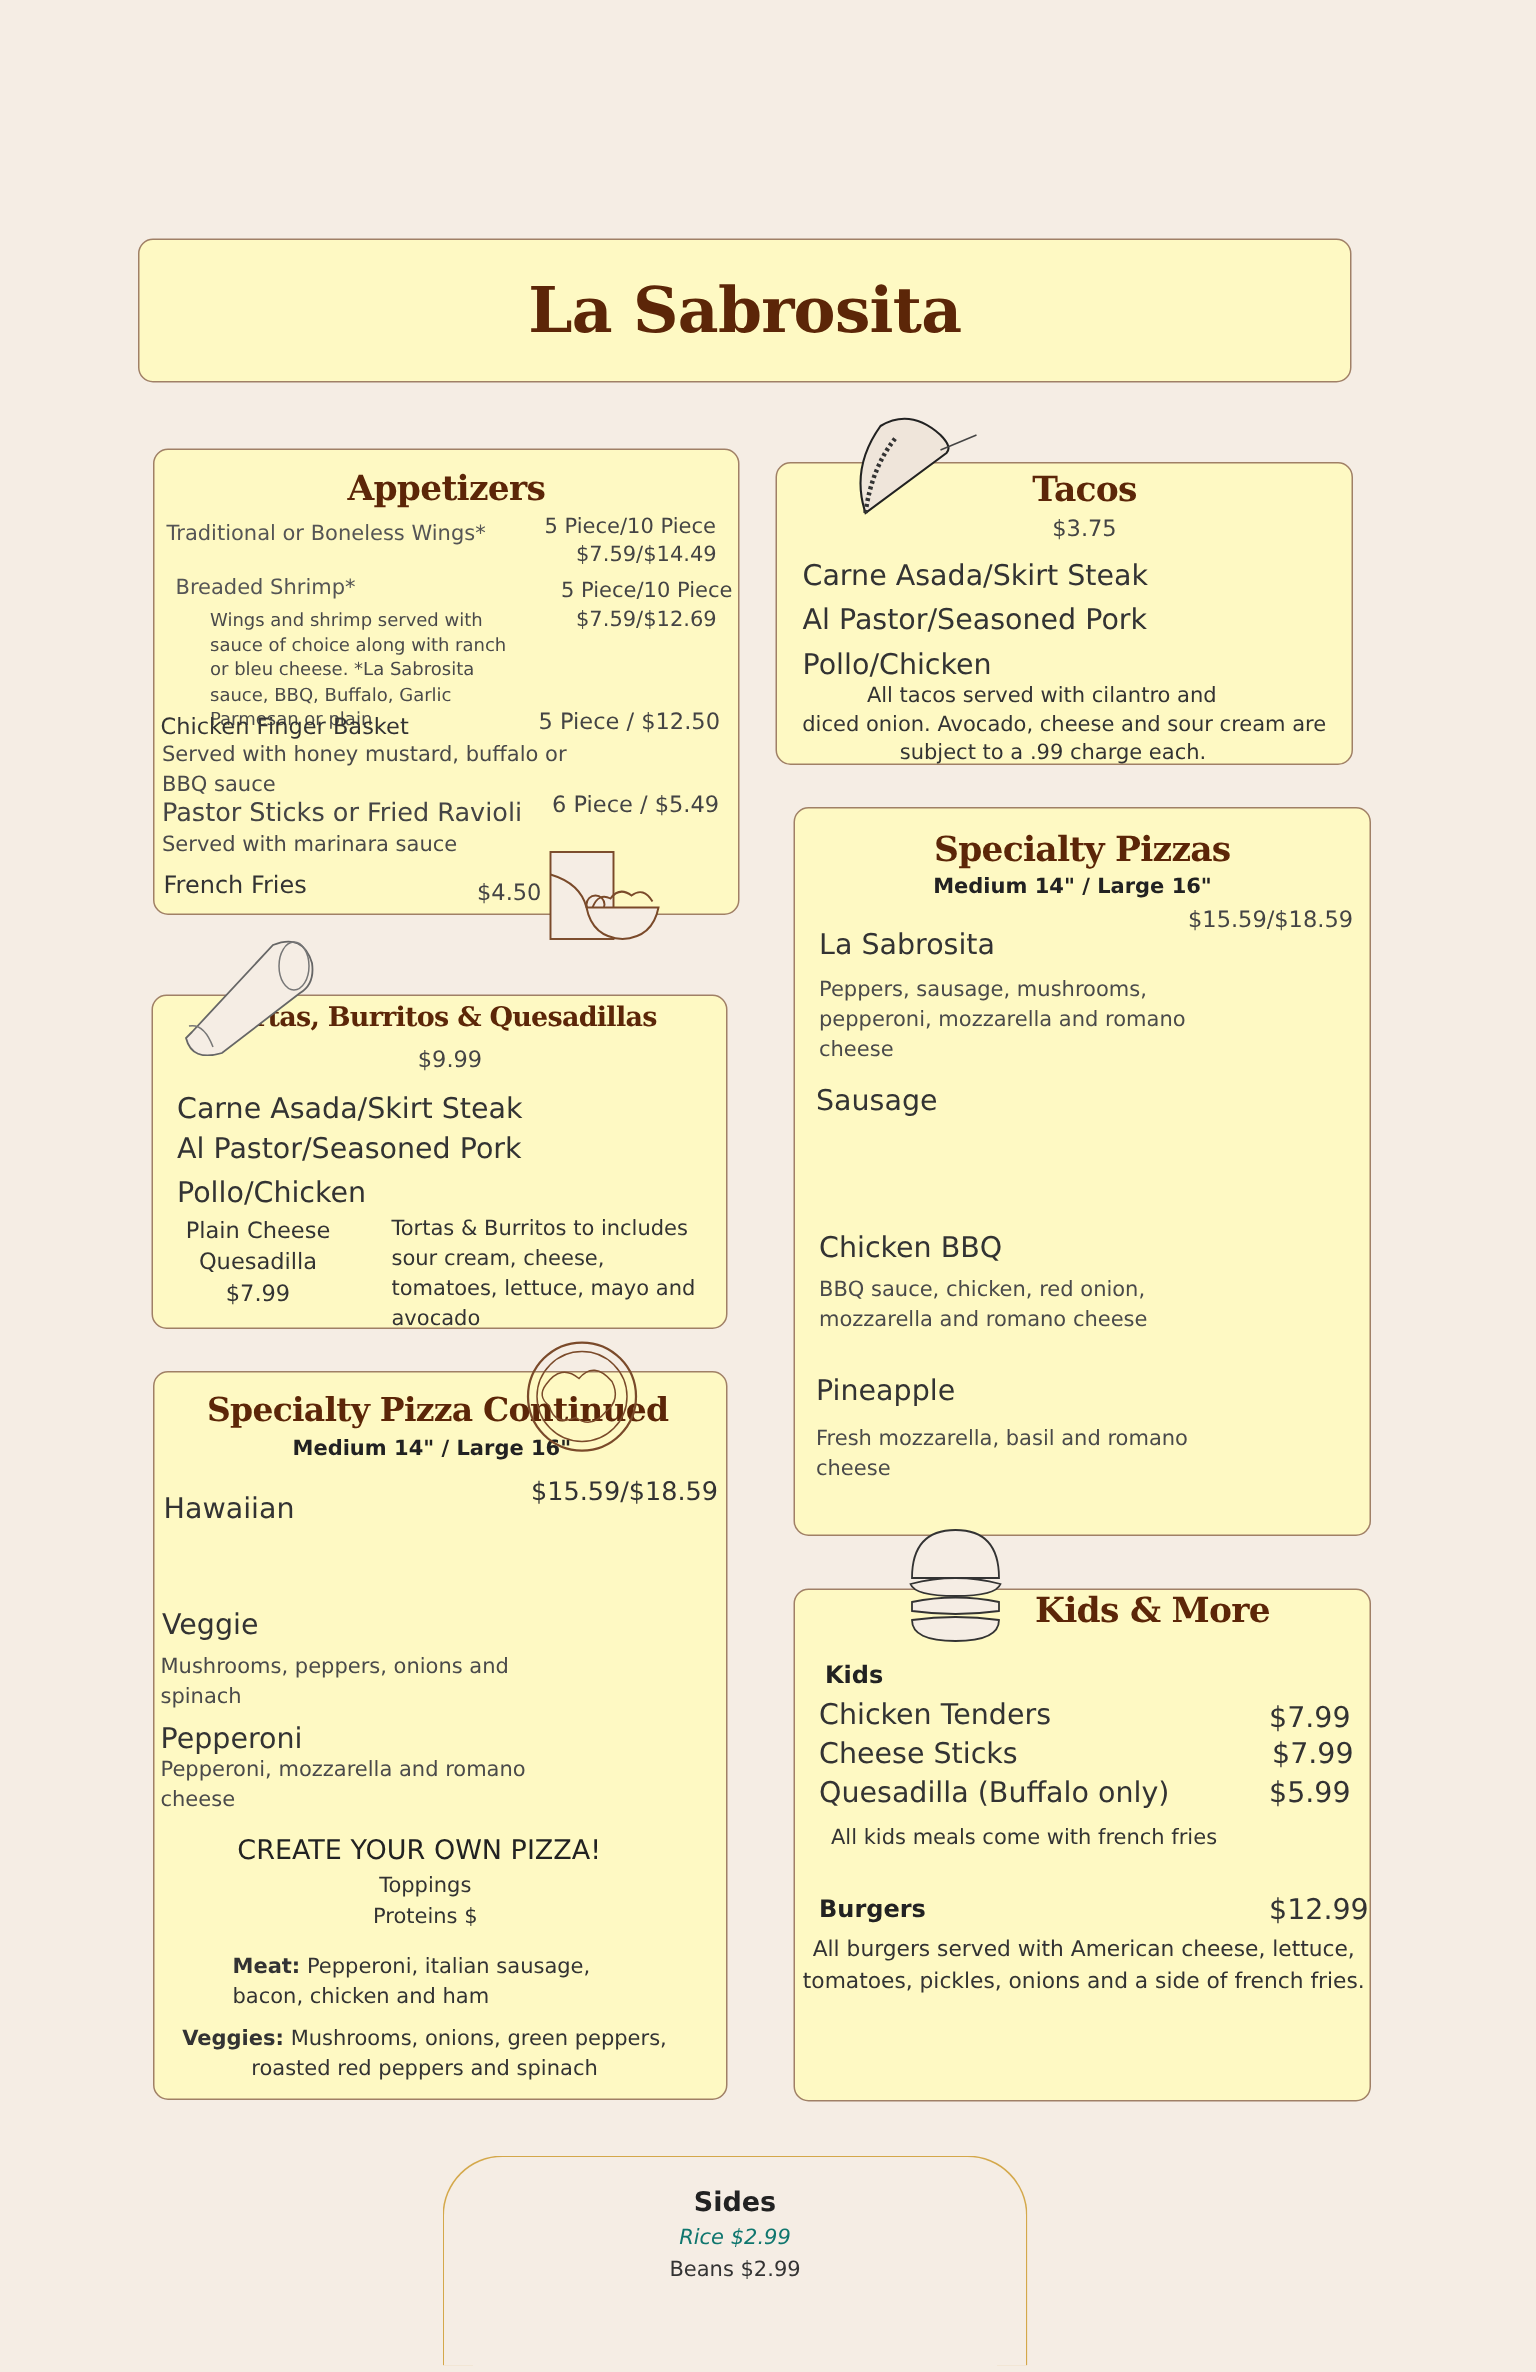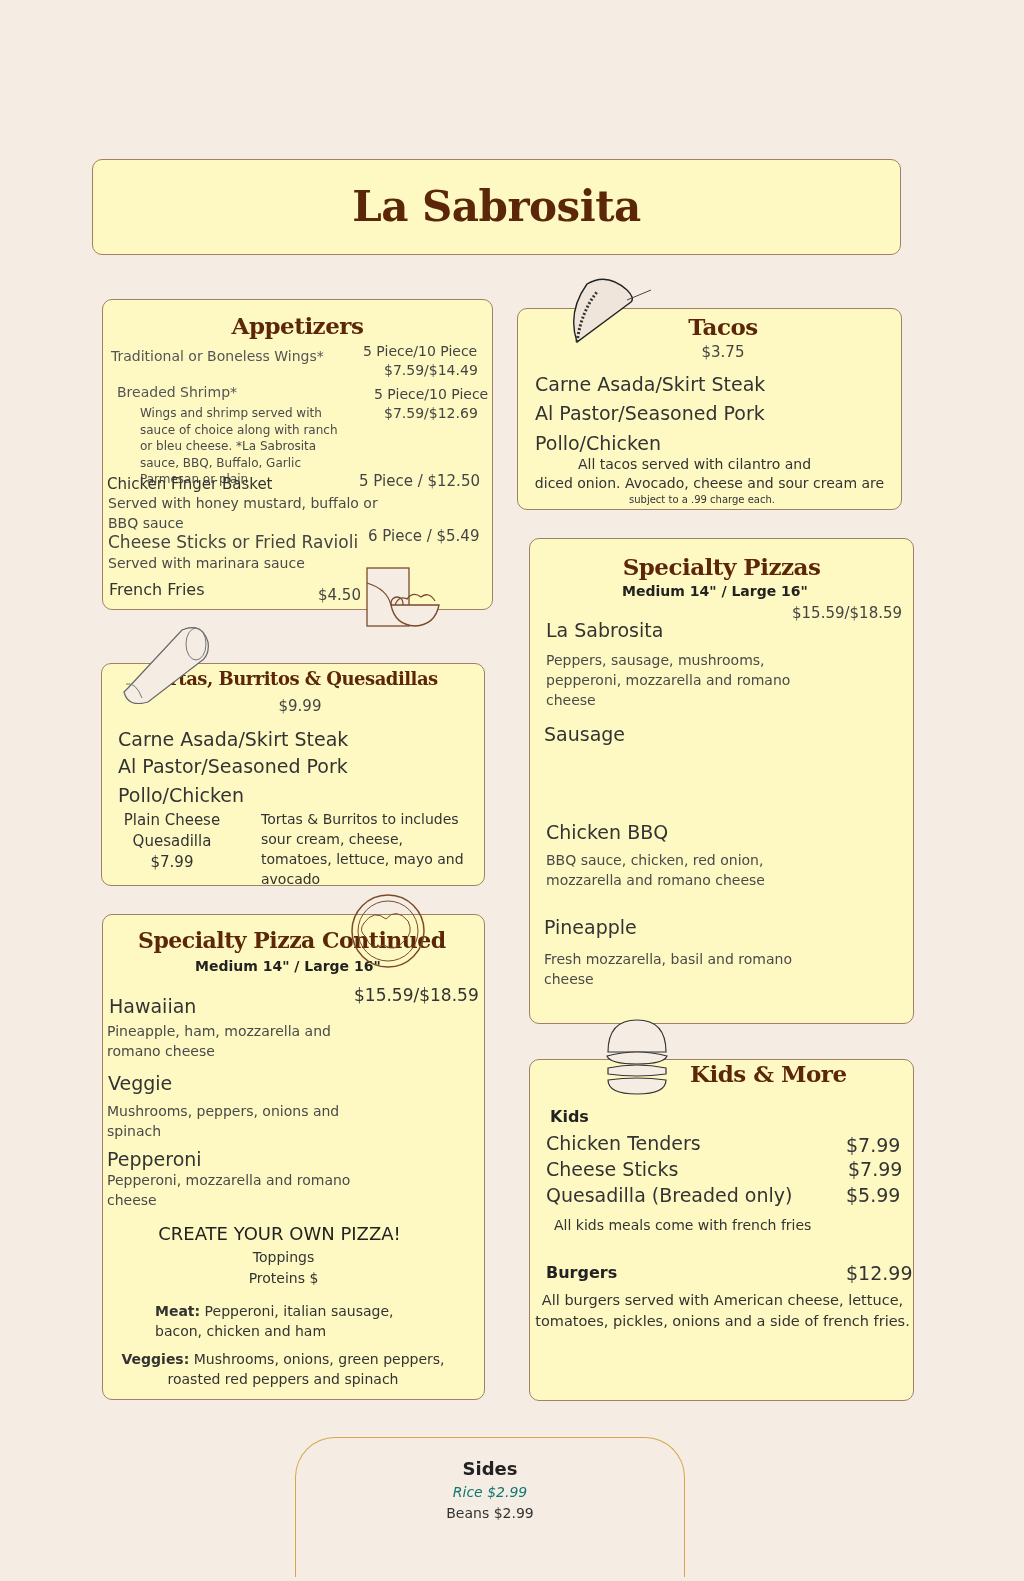--- a/index.html
+++ b/index.html
@@ -38,21 +38,21 @@
   <div class="abs" style="left:8px;top:48px;font-size:14px;color:#555;">Traditional or Boneless Wings*</div>
   <div class="abs price" style="left:260px;top:43px;">5 Piece/10 Piece</div>
   <div class="abs price" style="left:281px;top:62px;">$7.59/$14.49</div>
   <div class="abs" style="left:14px;top:84px;font-size:14px;color:#555;">Breaded Shrimp*</div>
   <div class="abs price" style="left:271px;top:86px;">5 Piece/10 Piece</div>
   <div class="abs price" style="left:281px;top:105px;">$7.59/$12.69</div>
   <div class="abs small" style="left:37px;top:105px;width:210px;">Wings and shrimp served with sauce of choice along with ranch or bleu cheese. *La Sabrosita sauce, BBQ, Buffalo, Garlic Parmesan or plain</div>
   <div class="abs" style="left:4px;top:175px;font-size:15px;color:#333;">Chicken Finger Basket</div>
   <div class="abs price" style="left:256px;top:172px;font-size:15px;">5 Piece / $12.50</div>
   <div class="abs desc" style="left:5px;top:193px;width:275px;">Served with honey mustard, buffalo or BBQ sauce</div>
-  <div class="abs" style="left:5px;top:232px;font-size:17px;color:#444;">Cheese Sticks or Fried Ravioli</div>
+  <div class="abs" style="left:5px;top:232px;font-size:17px;color:#444;">Pastor Sticks or Fried Ravioli</div>
   <div class="abs price" style="left:265px;top:227px;font-size:15px;">6 Piece / $5.49</div>
   <div class="abs desc" style="left:5px;top:253px;width:280px;">Served with marinara sauce</div>
   <div class="abs" style="left:6px;top:280px;font-size:16px;color:#333;">French Fries</div>
   <div class="abs price" style="left:215px;top:286px;font-size:15px;">$4.50</div>
 </div>
 <svg style="left:365px;top:565px;" width="78" height="64" viewBox="0 0 78 64">
   <g fill="#f5ede4" stroke="#7a4a2a" stroke-width="1.3">
     <rect x="2" y="3" width="42" height="58"></rect>
     <path d="M2 18 Q22 24 26 40" fill="none"></path>
     <circle cx="32" cy="38" r="6"></circle>
@@ -62,21 +62,21 @@
 </svg>
 
 <div class="box" style="left:517px;top:308px;width:385px;height:202px;">
   <div class="title" style="left:170px;right:auto;top:4px;font-size:23px;width:70px;">Tacos</div>
   <div class="abs price center" style="left:182px;top:34px;width:46px;font-size:15px;">$3.75</div>
   <div class="abs item" style="left:17px;top:64px;">Carne Asada/Skirt Steak</div>
   <div class="abs item" style="left:17px;top:93px;">Al Pastor/Seasoned Pork</div>
   <div class="abs item" style="left:17px;top:123px;">Pollo/Chicken</div>
   <div class="abs center" style="left:0;right:0;top:147px;font-size:14px;color:#333;margin-left:-30px;">All tacos served with cilantro and</div>
   <div class="abs center" style="left:0;right:0;top:166px;font-size:14px;color:#333;">diced onion.  Avocado, cheese and sour cream are</div>
-  <div class="abs center" style="left:0;right:0;top:185px;font-size:10px;color:#333;margin-left:-15px;">subject to a .99 charge each.</div>
+  <div class="abs center" style="left:0;right:0;top:185px;font-size:14px;color:#333;margin-left:-15px;">subject to a .99 charge each.</div>
 </div>
 <svg style="left:567px;top:272px;" width="86" height="74" viewBox="0 0 86 74">
   <path d="M10 70 Q0 40 20 12 Q40 0 60 18 Q68 26 64 30 Z" fill="#efe5da" stroke="#222" stroke-width="1.4"></path>
   <path d="M10 70 Q14 40 30 20" fill="none" stroke="#333" stroke-width="3" stroke-dasharray="2 2"></path>
   <path d="M60 28 L84 18" stroke="#444" stroke-width="1"></path>
 </svg>
 
 <div class="box" style="left:101px;top:663px;width:384px;height:223px;">
   <div class="title" style="left:45px;right:auto;top:4px;font-size:18px;">Tortas, Burritos &amp; Quesadillas</div>
   <div class="abs price center" style="left:172px;top:33px;width:52px;font-size:15px;">$9.99</div>
@@ -105,21 +105,20 @@
   <div class="abs desc" style="left:16px;top:311px;width:245px;">BBQ sauce, chicken, red onion, mozzarella and romano cheese</div>
   <div class="abs item" style="left:14px;top:377px;">Pineapple</div>
   <div class="abs desc" style="left:14px;top:410px;width:270px;">Fresh mozzarella, basil and romano cheese</div>
 </div>
 
 <div class="box" style="left:102px;top:914px;width:383px;height:486px;">
   <div class="title" style="left:35px;right:auto;top:12px;font-size:22px;">Specialty Pizza Continued</div>
   <div class="abs bold" style="left:92px;top:43px;font-size:14px;">Medium 14" / Large 16"</div>
   <div class="abs price" style="left:251px;top:70px;font-size:17px;color:#333;">$15.59/$18.59</div>
   <div class="abs item" style="left:6px;top:80px;">Hawaiian</div>
-  <div class="abs desc" style="left:4px;top:106px;width:245px;">Pineapple, ham, mozzarella and romano cheese</div>
   <div class="abs item" style="left:5px;top:157px;">Veggie</div>
   <div class="abs desc" style="left:4px;top:186px;width:250px;">Mushrooms, peppers, onions and spinach</div>
   <div class="abs item" style="left:4px;top:233px;">Pepperoni</div>
   <div class="abs desc" style="left:4px;top:255px;width:260px;">Pepperoni, mozzarella and romano cheese</div>
   <div class="abs center" style="left:0;right:0;top:308px;font-size:18px;color:#222;margin-left:-28px;">CREATE YOUR OWN PIZZA!</div>
   <div class="abs center" style="left:0;right:0;top:334px;font-size:14px;color:#333;margin-left:-20px;">Toppings</div>
   <div class="abs center" style="left:0;right:0;top:355px;font-size:14px;color:#333;margin-left:-20px;">Proteins $</div>
   <div class="abs desc center" style="left:10px;top:434px;width:340px;font-size:14px;color:#333;">
     <b>Veggies:</b><span> Mushrooms, onions, green peppers, roasted red peppers and spinach</span>
   </div>
@@ -133,21 +132,21 @@
   <path d="M14 30 q10 -14 22 -4 q10 -12 22 2 q6 12 -4 20 q-10 12 -20 4 q-14 6 -18 -8 q-8 -6 -2 -14" fill="none" stroke="#7a4a2a" stroke-width="1"></path>
 </svg>
 
 <div class="box" style="left:529px;top:1059px;width:385px;height:342px;">
   <div class="title" style="left:160px;right:auto;top:0px;font-size:23px;">Kids &amp; More</div>
   <div class="abs bold" style="left:20px;top:47px;font-size:16px;">Kids</div>
   <div class="abs item" style="left:16px;top:72px;">Chicken Tenders</div>
   <div class="abs item" style="left:316px;top:74px;">$7.99</div>
   <div class="abs item" style="left:16px;top:98px;">Cheese Sticks</div>
   <div class="abs item" style="left:318px;top:98px;">$7.99</div>
-  <div class="abs item" style="left:16px;top:124px;">Quesadilla (Breaded only)</div>
+  <div class="abs item" style="left:16px;top:124px;">Quesadilla (Buffalo only)</div>
   <div class="abs item" style="left:316px;top:124px;">$5.99</div>
   <div class="abs" style="left:24px;top:157px;font-size:14px;color:#333;">All kids meals come with french fries</div>
   <div class="abs bold" style="left:16px;top:203px;font-size:16px;">Burgers</div>
   <div class="abs item" style="left:316px;top:202px;">$12.99</div>
   <div class="abs desc center" style="left:5px;top:230px;width:375px;font-size:14.5px;line-height:21px;color:#333;">All burgers served with American cheese, lettuce, tomatoes, pickles, onions and a side of french fries.</div>
 </div>
 <svg style="left:604px;top:1018px;" width="66" height="78" viewBox="0 0 66 78">
   <g fill="#f5ede4" stroke="#333" stroke-width="1.2">
     <path d="M4 34 Q4 2 33 2 Q62 2 62 34 Z"></path>
     <path d="M3 38 Q33 30 63 38 Q60 46 33 46 Q6 46 3 38 Z"></path>

